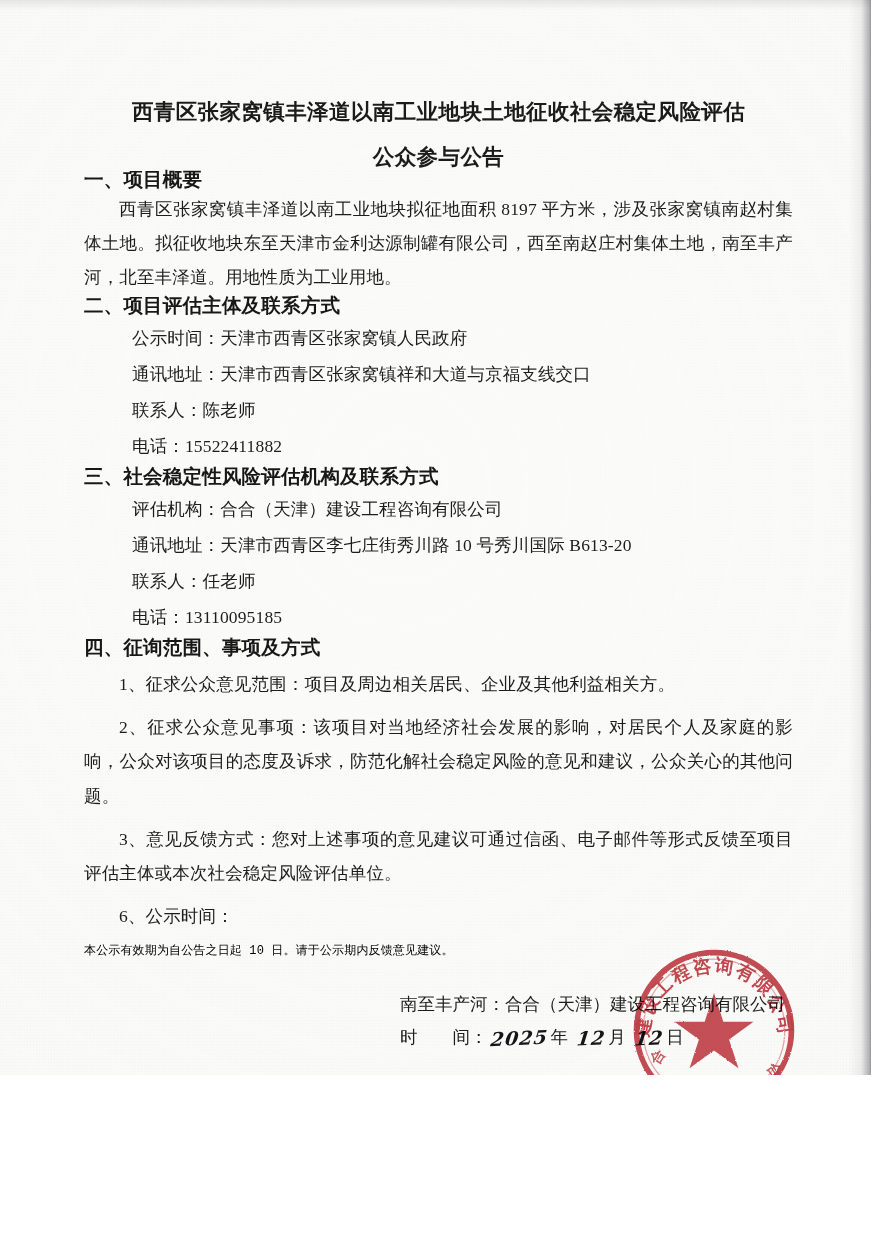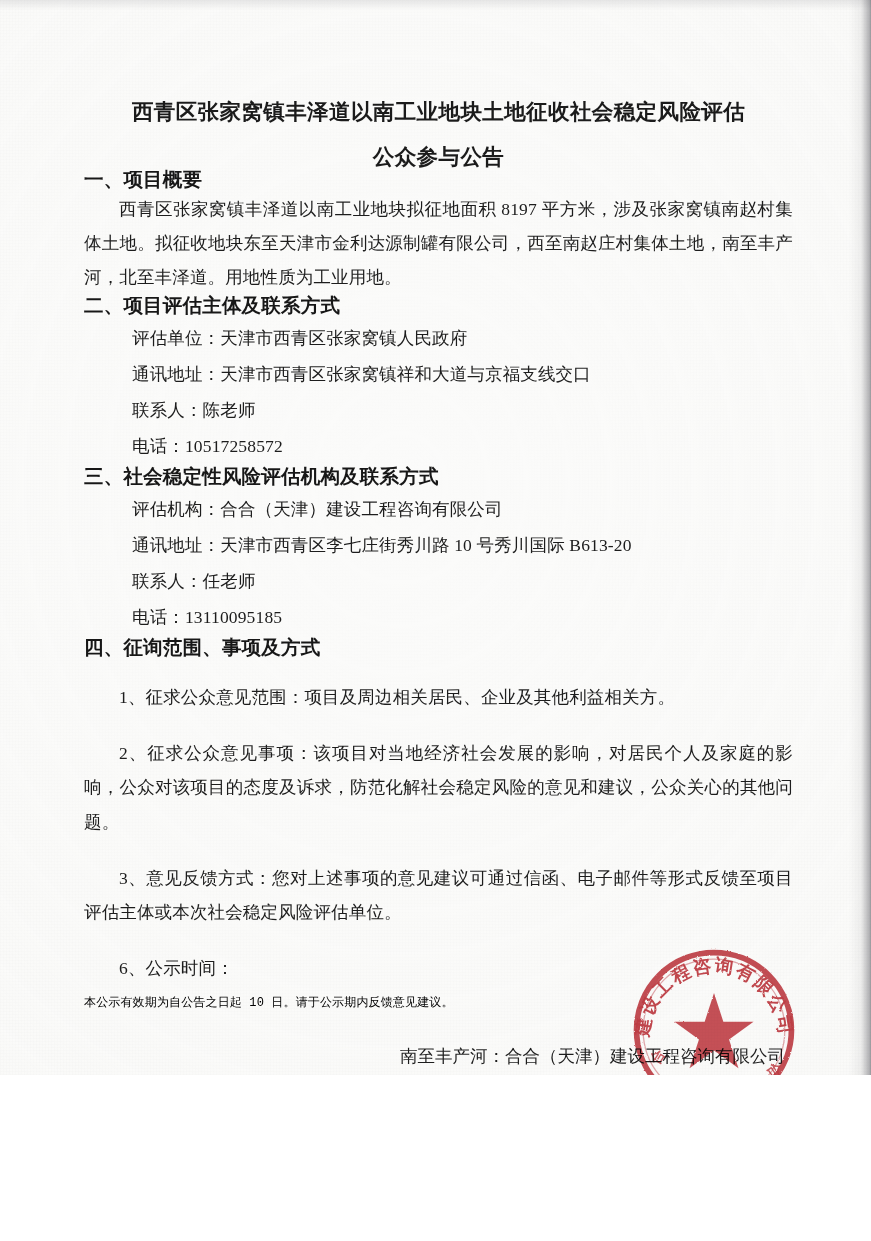--- a/index.html
+++ b/index.html
@@ -107,21 +107,21 @@
   }
 
   
   .numbered-item {
     font-size: 17.5px;
     color: #1d1d1d;
     line-height: 1.98;
     text-align: justify;
     text-justify: inter-ideograph;
     text-indent: 2em;
-    margin: 21px 0 0 0;
+    margin: 8px 0 0 0;
     letter-spacing: 0.15px;
   }
   .item-plain {
     font-size: 12px;
     color: #000000;
     line-height: 1.98;
     margin: 6px 0 0 0;
     letter-spacing: 0.15px;
     font-family: Liberation Mono, monospace;
   }
@@ -194,24 +194,24 @@
   <div class="content">
 
     <div class="doc-title doc-title-1">西青区张家窝镇丰泽道以南工业地块土地征收社会稳定风险评估</div>
     <div class="doc-title doc-title-2">公众参与公告</div>
 
     <h2 class="section-heading sec-1-h">一、项目概要</h2>
     <p class="body-para indent2 sec1-body">西青区张家窝镇丰泽道以南工业地块拟征地面积 8197 平方米，涉及张家窝镇南赵村集体土地。拟征收地块东至天津市金利达源制罐有限公司，西至南赵庄村集体土地，南至丰产河，北至丰泽道。用地性质为工业用地。</p>
 
     <h2 class="section-heading sec-2-h">二、项目评估主体及联系方式</h2>
     <ul class="contact-list">
-      <li><span>评估单位：</span><span>天津市西青区张家窝镇人民政府</span></li>
+      <li><span>公示时间：</span><span>天津市西青区张家窝镇人民政府</span></li>
       <li><span>通讯地址：</span><span>天津市西青区张家窝镇祥和大道与京福支线交口</span></li>
       <li><span>联系人：</span><span>陈老师</span></li>
-      <li><span>电话：</span><span>10517258572</span></li>
+      <li><span>电话：</span><span>15522411882</span></li>
     </ul>
 
     <h2 class="section-heading sec-3-h">三、社会稳定性风险评估机构及联系方式</h2>
     <ul class="contact-list">
       <li><span>评估机构：</span><span>合合（天津）建设工程咨询有限公司</span></li>
       <li><span>通讯地址：</span><span>天津市西青区李七庄街秀川路 10 号秀川国际 B613-20</span></li>
       <li><span>联系人：</span><span>任老师</span></li>
       <li><span>电话：</span><span>13110095185</span></li>
     </ul>
 

